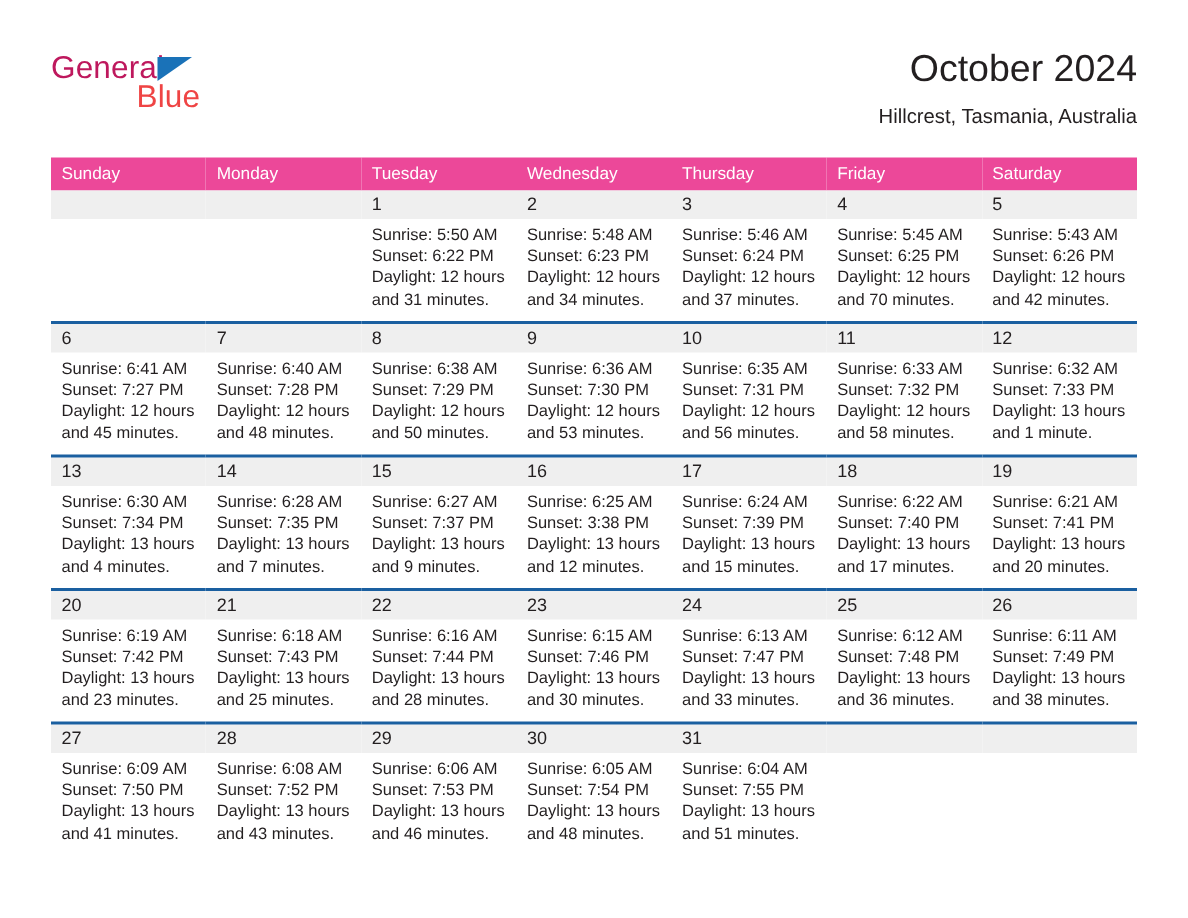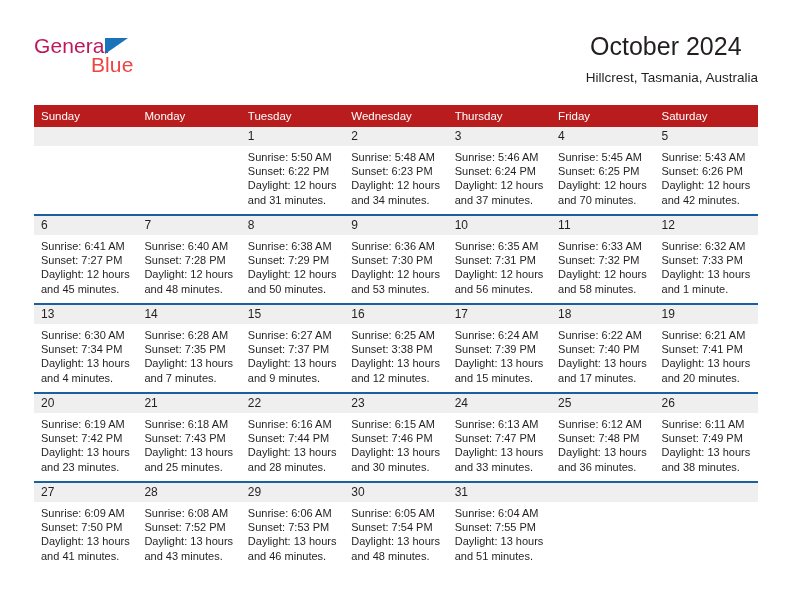--- a/index.html
+++ b/index.html
@@ -67,42 +67,41 @@
     position: absolute;
     right: 0;
     top: 0;
     text-align: right;
   }
   .cal-title {
     font-size: 25px;
     color: #231f20;
     line-height: 32px;
     white-space: nowrap;
-    text-align: center;
   }
   .cal-subtitle {
     font-size: 13.5px;
     color: #231f20;
     line-height: 20px;
     margin-top: 6px;
     white-space: nowrap;
     padding-left: 12px;
   }
 
   
   .calendar {
     position: absolute;
     left: 34px;
     top: 105px;
     width: 724px;
     border-collapse: collapse;
     table-layout: fixed;
   }
   .calendar th {
-    background: #b91c1c;
+    background: #ec4899;
     color: #ffffff;
     font-size: 11.5px;
     font-weight: normal;
     text-align: left;
     padding: 5px 0 5px 7px;
     height: 11px;
     border: none;
   }
   .calendar td {
     vertical-align: top;

